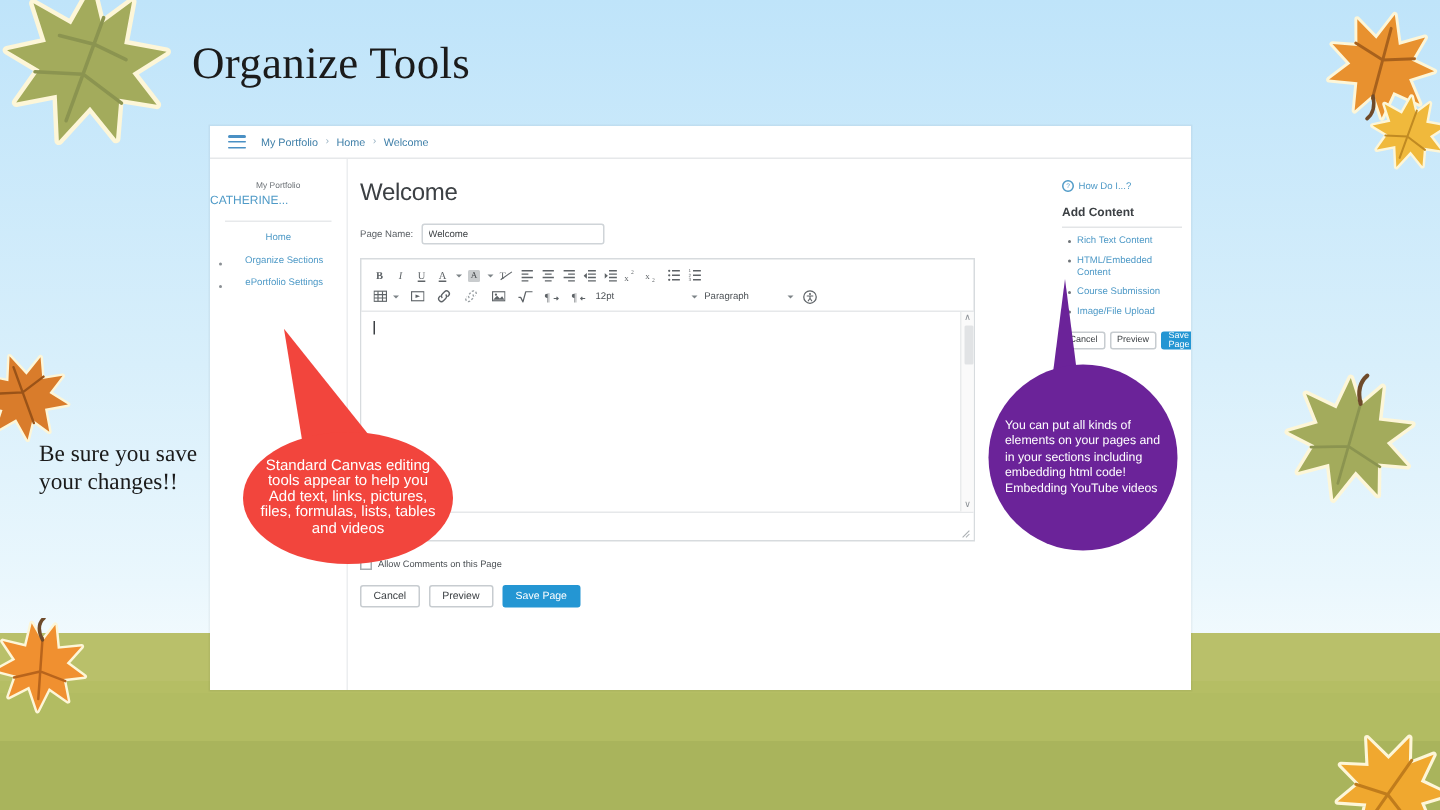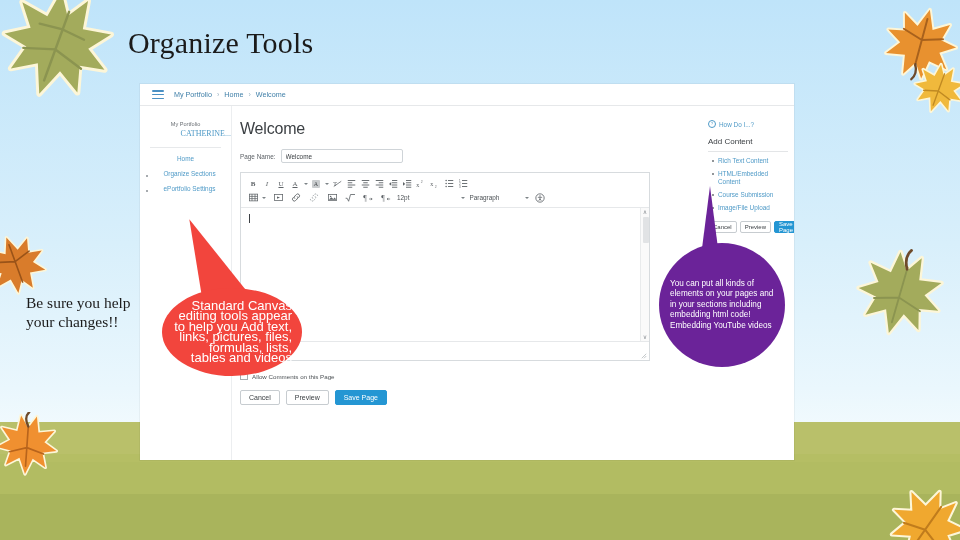--- a/index.html
+++ b/index.html
@@ -101,21 +101,21 @@
     border-right: 1px solid #eceef0;
     box-sizing: border-box;
     padding-top: 14px;
   }
   #portfolio-label {
     font-size: 5.6px; color: #6b7075;
     text-align: center; line-height: 8px;
   }
   #portfolio-owner {
     font-size: 8px; color: #4f9ac7;
-    text-align: right; margin-top: 1px; font-family: Liberation Serif, serif;
+    text-align: left; margin-top: 1px;
   }
   #nav-divider {
     margin: 9px 10px 0 10px; height: 1px; background: #e7e9eb;
   }
   .nav-link {
     font-size: 6.4px; color: #4f9ac7;
     text-align: center; line-height: 9px; padding: 6px 0 0 0;
   }
   .nav-link.indent { padding-left: 8px; }
   .nav-bullet {
@@ -259,21 +259,21 @@
   }
   #howdoi-row { display: flex; align-items: center; }
   #howdoi-icon {
     width: 6px; height: 6px; border: 1px solid #4f9ac7; border-radius: 50%;
     color: #4f9ac7; font-size: 4.4px; line-height: 5.5px; text-align: center;
     margin-right: 3px;
   }
   #howdoi-label { font-size: 6.4px; color: #4f9ac7; }
   #addcontent-title {
     margin-top: 9px;
-    font-size: 8px; color: #3c4044; font-weight: normal;
+    font-size: 8px; color: #3c4044; font-weight: bold;
   }
   #addcontent-rule { margin-top: 5px; height: 1px; background: #e3e5e7; }
   .content-item {
     display: flex; align-items: flex-start;
     margin-top: 5px;
   }
   .content-bullet {
     width: 2px; height: 2px; border-radius: 50%; background: #6e7377;
     margin: 3px 4px 0 4px; flex: none;
   }
@@ -290,22 +290,22 @@
   #callout-red {
     position: absolute;
     left: 162px; top: 288px;
     width: 140px; height: 88px;
     background: #f2453d;
     border-radius: 50%;
     display: flex; align-items: center; justify-content: center;
     z-index: 5;
   }
   #callout-red-text {
-    font-size: 13px; line-height: 10.5px;
-    color: #ffffff; text-align: right;
+    font-size: 10px; line-height: 10.5px;
+    color: #ffffff; text-align: center;
     width: 120px;
     font-family: "Liberation Sans", sans-serif;
   }
   #callout-red-tail {
     position: absolute;
     left: 204px; top: 212px;
     width: 0; height: 0;
     border-left: 8px solid transparent;
     border-right: 44px solid transparent;
     border-bottom: 96px solid #f2453d;
@@ -414,21 +414,21 @@
   <svg viewBox="0 0 100 100">
     <g transform="rotate(215 50 50)">
       <path d="M50 6 L60 30 L80 18 L74 40 L95 44 L76 56 L90 74 L66 70 L62 94 L50 76 L38 94 L34 70 L10 74 L24 56 L5 44 L26 40 L20 18 L40 30 Z" fill="#f0a82f" stroke="#fdf6d8" stroke-width="5" stroke-linejoin="round"></path>
       <path d="M50 6 L60 30 L80 18 L74 40 L95 44 L76 56 L90 74 L66 70 L62 94 L50 76 L38 94 L34 70 L10 74 L24 56 L5 44 L26 40 L20 18 L40 30 Z" fill="#f0a82f"></path>
       <path d="M50 18 L50 80 M50 46 L24 38 M50 46 L76 38" stroke="#c07c1c" stroke-width="2.5" fill="none" stroke-linecap="round"></path>
     </g>
   </svg>
 </div>
 
 <div id="slide-title">Organize Tools</div>
-<div id="slide-note">Be sure you help your changes!!</div>
+<div id="slide-note">Be sure you save your changes!!</div>
 
 <div id="screenshot">
 
   <div id="breadcrumb-bar">
     <div id="hamburger-icon">
         <i></i>
         <i></i>
         <i></i>
       </div>
     <span class="bc-item">My Portfolio</span>

